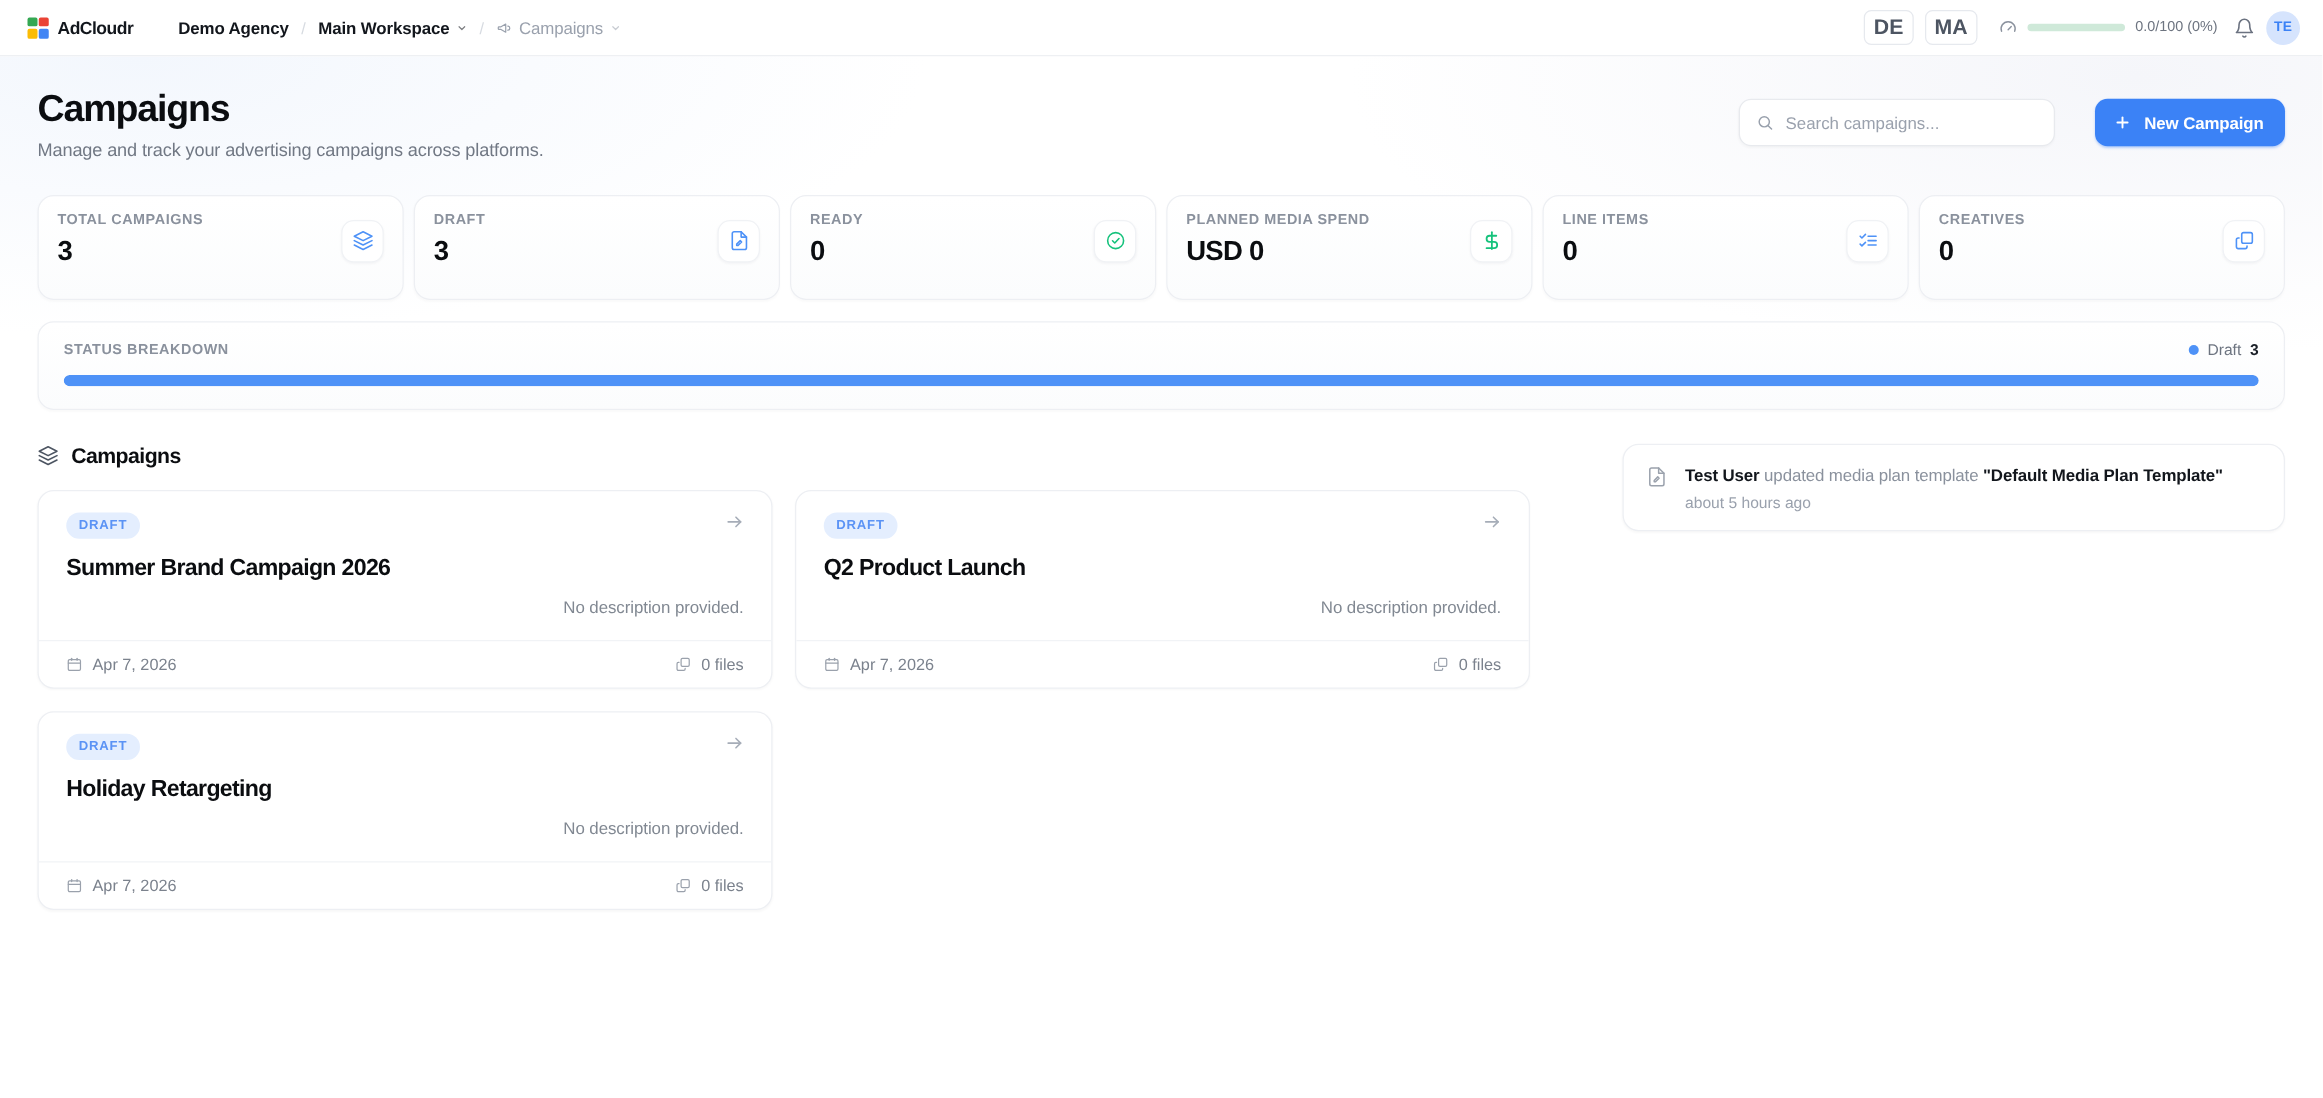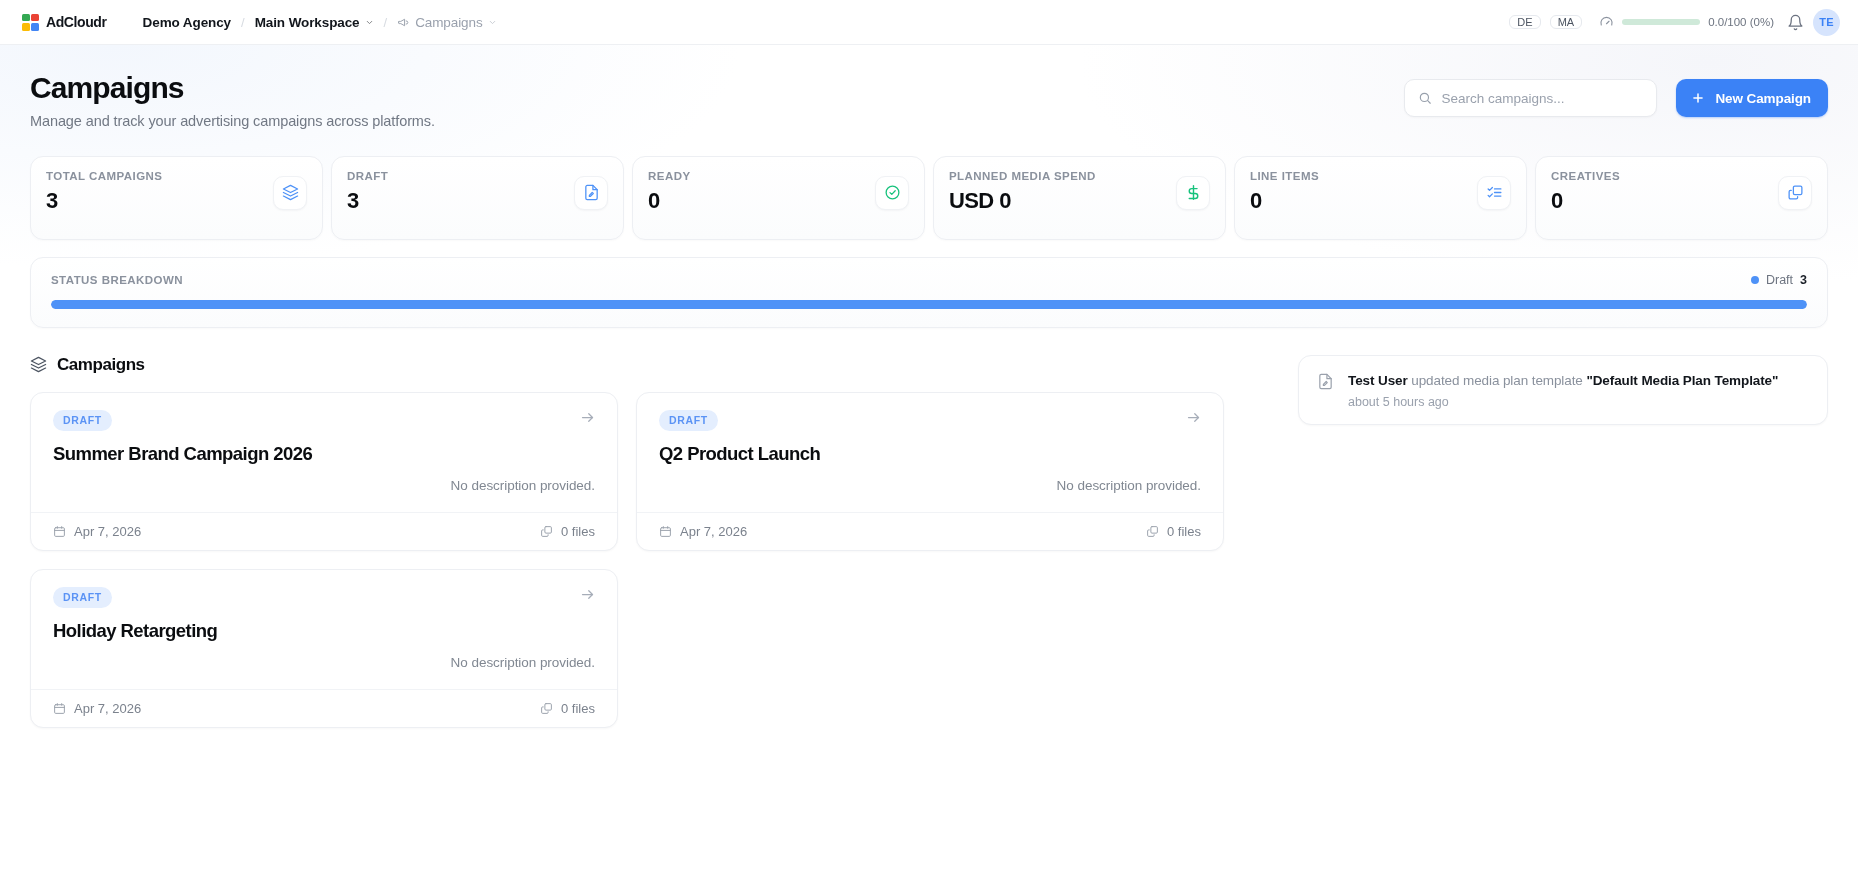--- a/index.html
+++ b/index.html
@@ -40,24 +40,24 @@
     font-size: 13.5px; font-weight: 700; color: #12161c;
     display: flex; align-items: center; gap: 5px; letter-spacing: -0.1px;
     white-space: nowrap;
   }
   .crumb.muted { color: #9aa1ad; font-weight: 500; }
   .crumb-sep { color: #d7dbe1; font-size: 13px; }
   .chev { width: 9px; height: 9px; flex: 0 0 auto; opacity: .55; }
 
   .topbar-right { margin-left: auto; display: flex; align-items: center; gap: 9px; }
   .pill-badge {
-    min-width: 30px; height: 14px; padding: 0 7px;
+    min-width: 30px; height: 28px; padding: 0 7px;
     border: 1px solid #e6e9ee; border-radius: 6px;
     display: flex; align-items: center; justify-content: center;
-    font-size: 11px; font-weight: 400; color: #4d5562; background: #fff;
+    font-size: 17px; font-weight: 700; color: #4d5562; background: #fff;
   }
   .quota { display: flex; align-items: center; gap: 8px; margin: 0 4px 0 8px; }
   .gauge-ico { width: 15px; height: 15px; color: #8b929e; }
   .quota-bar {
     width: 78px; height: 6px; border-radius: 4px; background: #cfe9d9;
     overflow: hidden;
   }
   .quota-fill { height: 100%; width: 0%; background: #22c07a; }
   .quota-text { font-size: 11.5px; color: #6d7480; white-space: nowrap; }
   .bell { width: 17px; height: 17px; color: #6b7280; }
@@ -78,21 +78,21 @@
       #ffffff;
     overflow: hidden;
   }
 
   .page-head { display: flex; align-items: flex-start; }
   .page-title {
     font-size: 30px; font-weight: 700; color: #0b0d10; letter-spacing: -0.9px;
     line-height: 1.12;
   }
   .page-sub { font-size: 14.5px; color: #717884; margin-top: 8px; letter-spacing: -0.1px; }
-  .head-actions { margin-left: auto; display: flex; align-items: center; gap: 19px; padding-top: 8px; justify-content: center; }
+  .head-actions { margin-left: auto; display: flex; align-items: center; gap: 32px; padding-top: 8px; justify-content: center; }
 
   .searchbox {
     width: 253px; height: 38px;
     background: #fff; border: 1px solid #e8eaee; border-radius: 10px;
     display: flex; align-items: center; gap: 9px; padding: 0 13px;
     box-shadow: 0 1px 2px rgba(16,24,40,.03);
   }
   .searchbox svg { width: 14px; height: 14px; color: #98a0ac; flex: 0 0 auto; }
   .searchbox input {
     border: 0; outline: 0; background: transparent; width: 100%;

